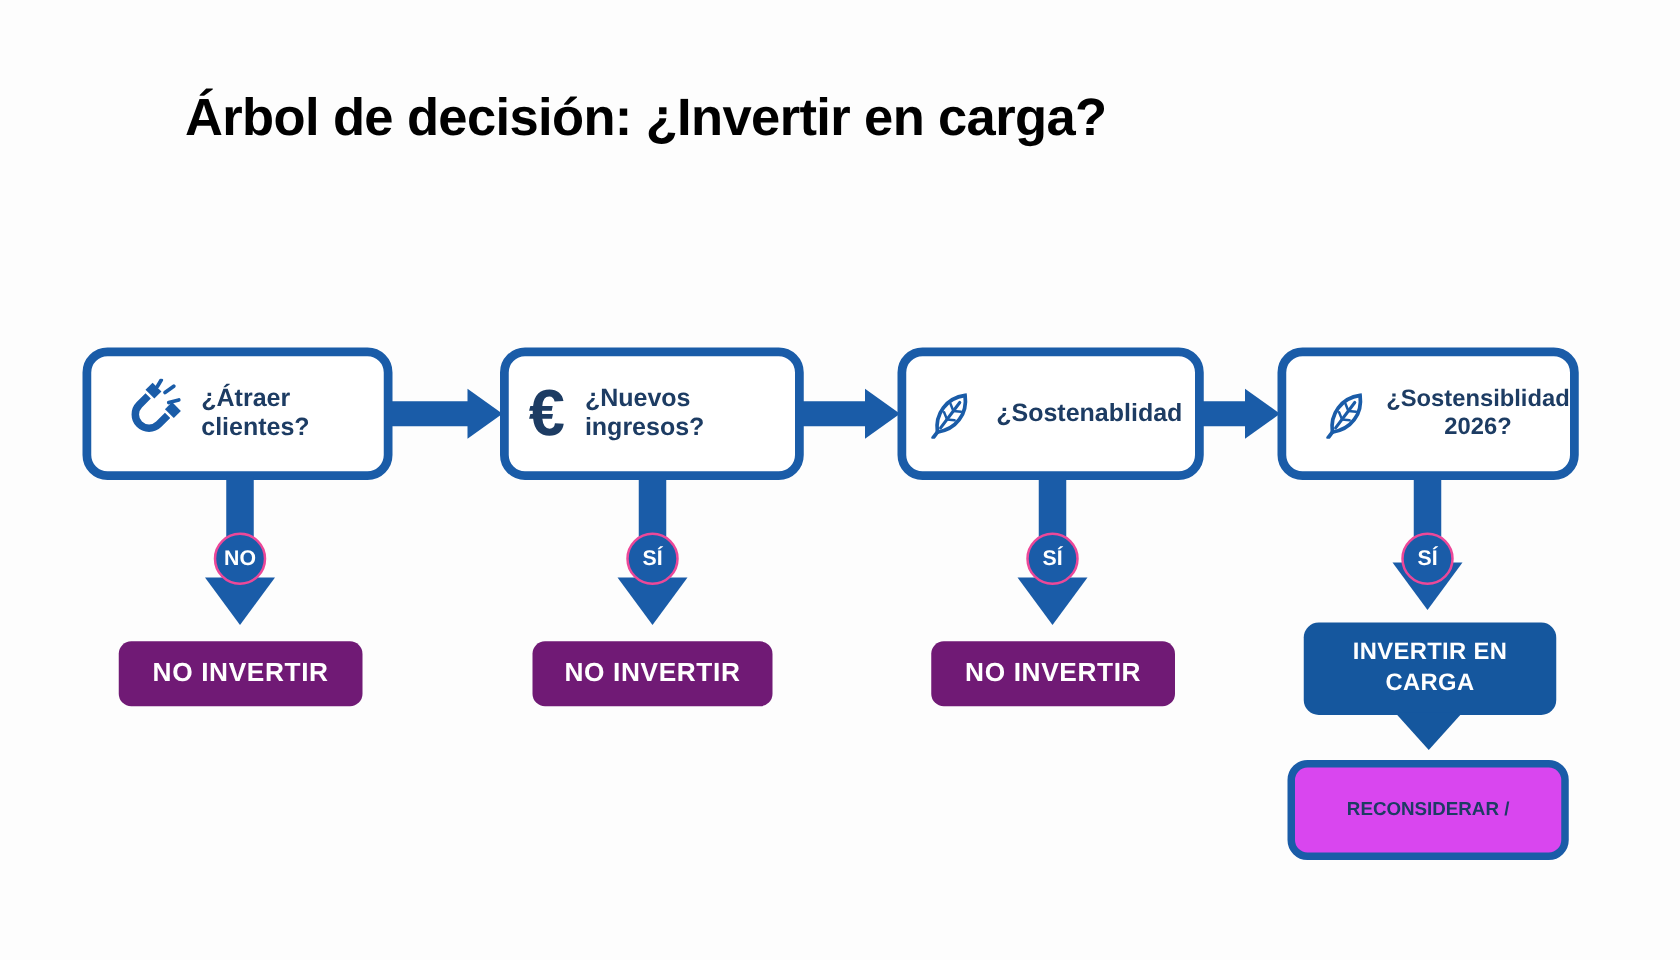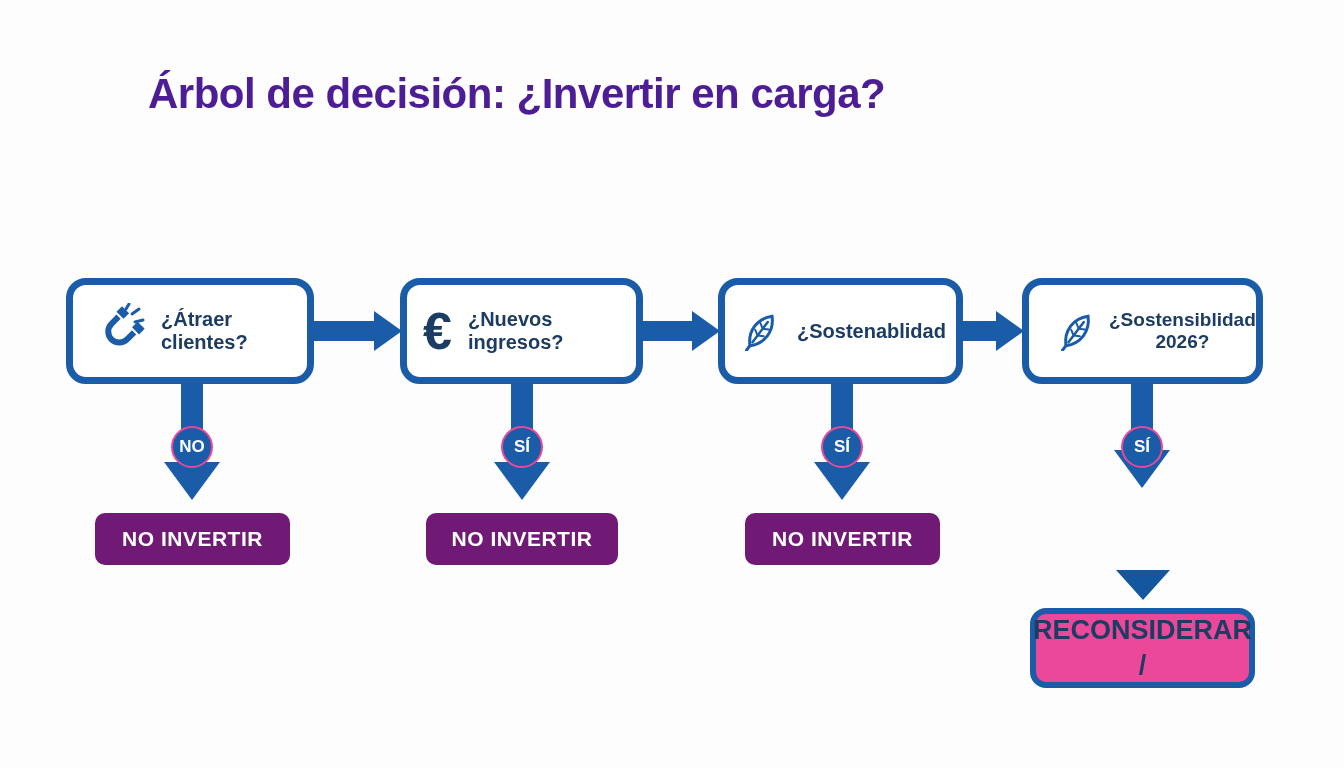--- a/index.html
+++ b/index.html
@@ -4,21 +4,21 @@
 <style>
   * { margin:0; padding:0; box-sizing:border-box; }
   html,body { background:#fff; }
   .stage {
     position:relative; width:1344px; height:768px;
     background:#fdfdfd; overflow:hidden;
     font-family:"Liberation Sans", sans-serif;
   }
   .title {
     position:absolute; left:148px; top:70px;
-    font-size:42px; font-weight:700; color:#4c1d95; letter-spacing:-0.5px;
+    font-size:42px; font-weight:700; color:#000000; letter-spacing:-0.5px;
   }
   
   .qbox {
     position:absolute; top:278px; height:106px;
     background:#ffffff; border:7px solid #1A5CA8; border-radius:20px;
     display:flex; align-items:center; padding-left:16px; gap:16px;
   }
   .qtext { font-size:20px; font-weight:700; color:#1D3C63; line-height:1.15; }
   .qtext div { white-space:nowrap; }
   .qtext.center { text-align:center; }
@@ -52,22 +52,22 @@
     display:flex; flex-direction:column; align-items:center; justify-content:center;
     line-height:1.3; text-align:center; letter-spacing:0.3px;
   }
   .tail {
     position:absolute; left:1116px; top:570px; width:0; height:0;
     border-left:27px solid transparent; border-right:27px solid transparent;
     border-top:30px solid #15579E;
   }
   .obox-secondary {
     position:absolute; left:1030px; top:608px; width:225px; height:80px;
-    background:#ec4899; border:6px solid #1A5CA8; border-radius:16px;
-    color:#1D3C63; font-size:27px; font-weight:700;
+    background:#d946ef; border:6px solid #1A5CA8; border-radius:16px;
+    color:#1D3C63; font-size:15px; font-weight:700;
     display:flex; flex-direction:column; align-items:center; justify-content:center;
     line-height:1.3; text-align:center;gap:14px;
   }
 </style>
 </head>
 <body>
 
 <div class="stage">
 
   <h1 class="title">Árbol de decisión: ¿Invertir en carga?</h1>
@@ -156,19 +156,23 @@
   <div class="badge" style="left:821px;">SÍ</div>
 
   <div class="vshaft" style="left:1131px; height:72px;"></div>
   <div class="vhead" style="left:1114px; top:450px;"></div>
   <div class="badge" style="left:1121px;">SÍ</div>
 
   <div class="obox" style="left:95px; width:195px;">NO INVERTIR</div>
   <div class="obox" style="left:426px; width:192px;">NO INVERTIR</div>
   <div class="obox" style="left:745px; width:195px;">NO INVERTIR</div>
 
+  <div class="obox-final">
+    <div>INVERTIR EN</div>
+    <div>CARGA</div>
+  </div>
   <div class="tail"></div>
 
   <div class="obox-secondary">
     <div>RECONSIDERAR /</div>
   </div>
 
 </div>
 
 </body></html>

